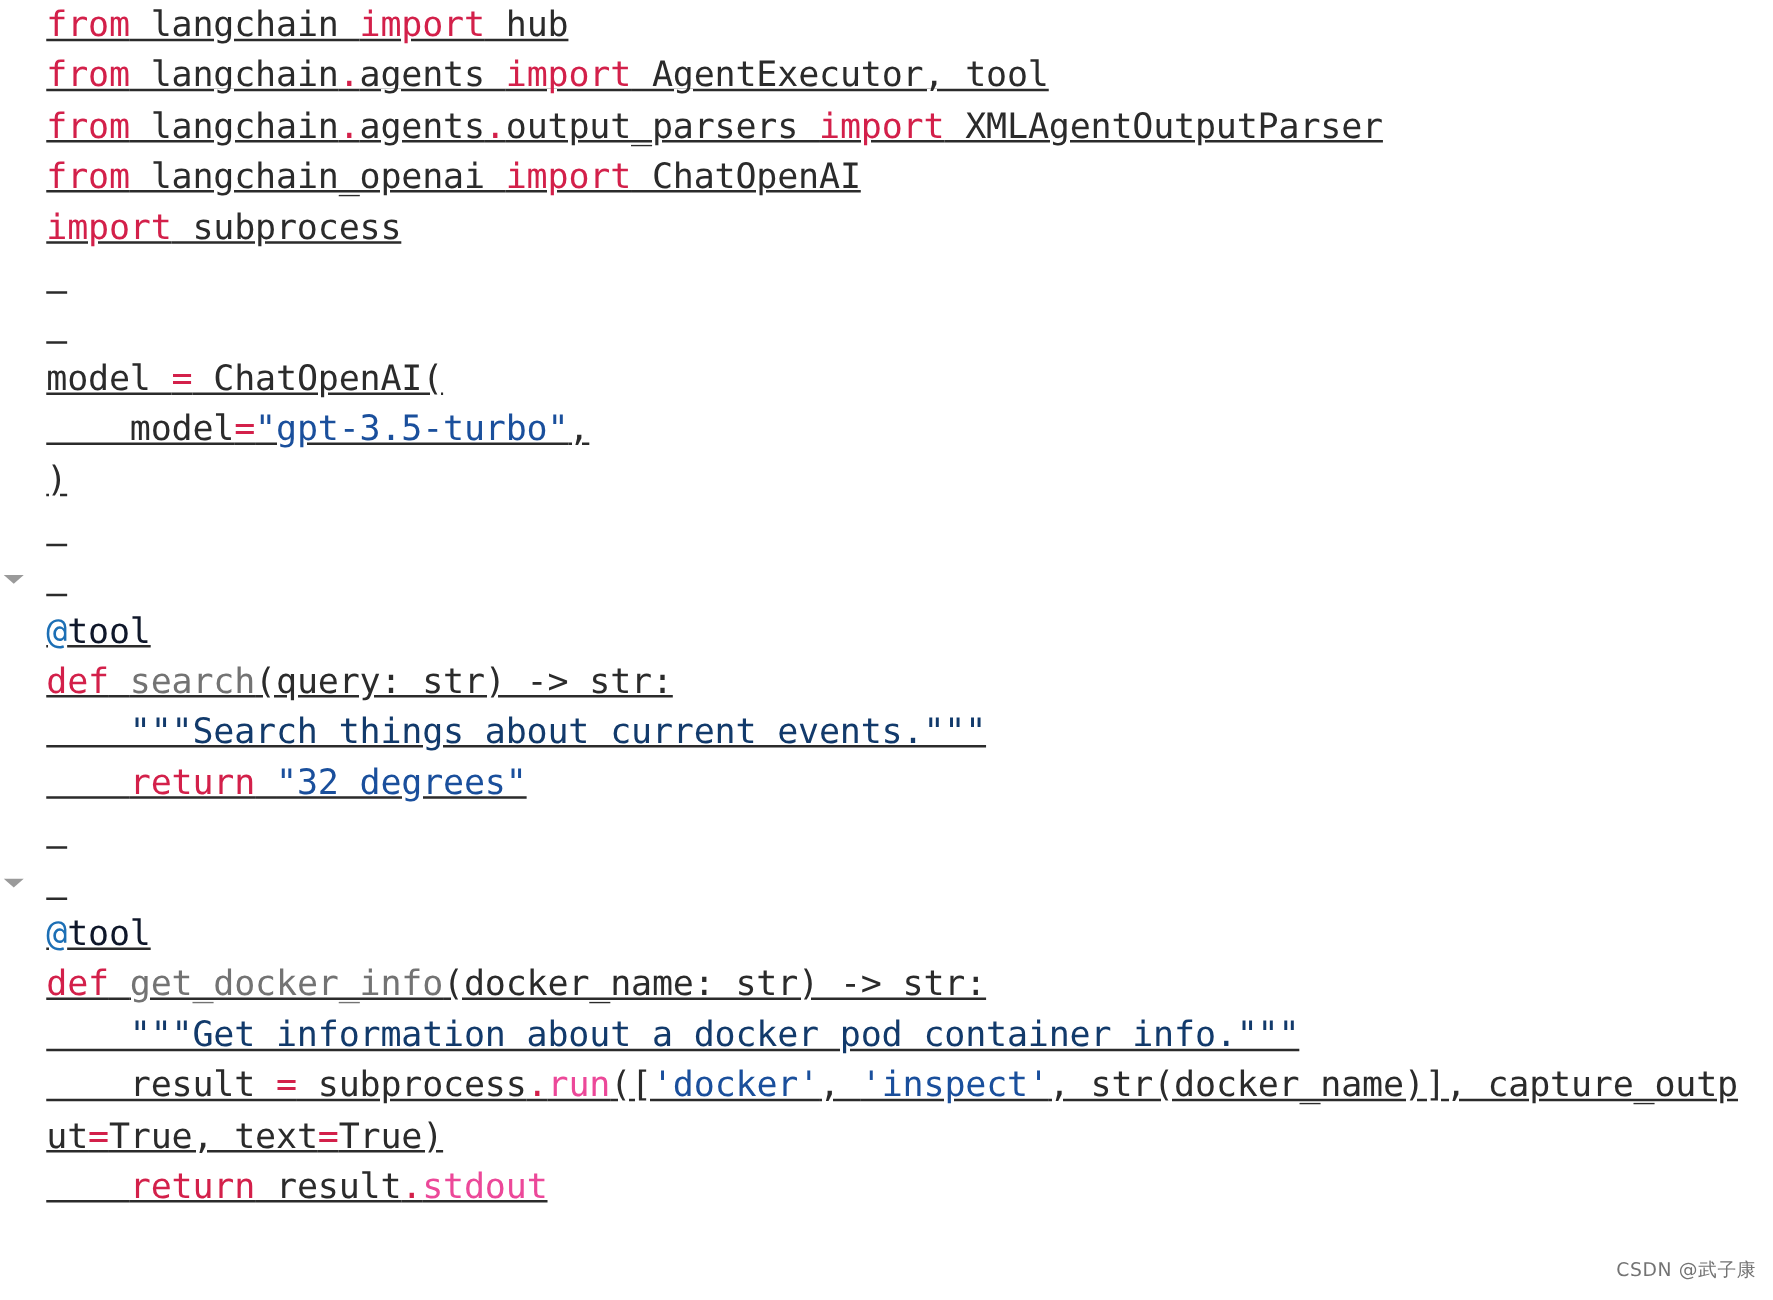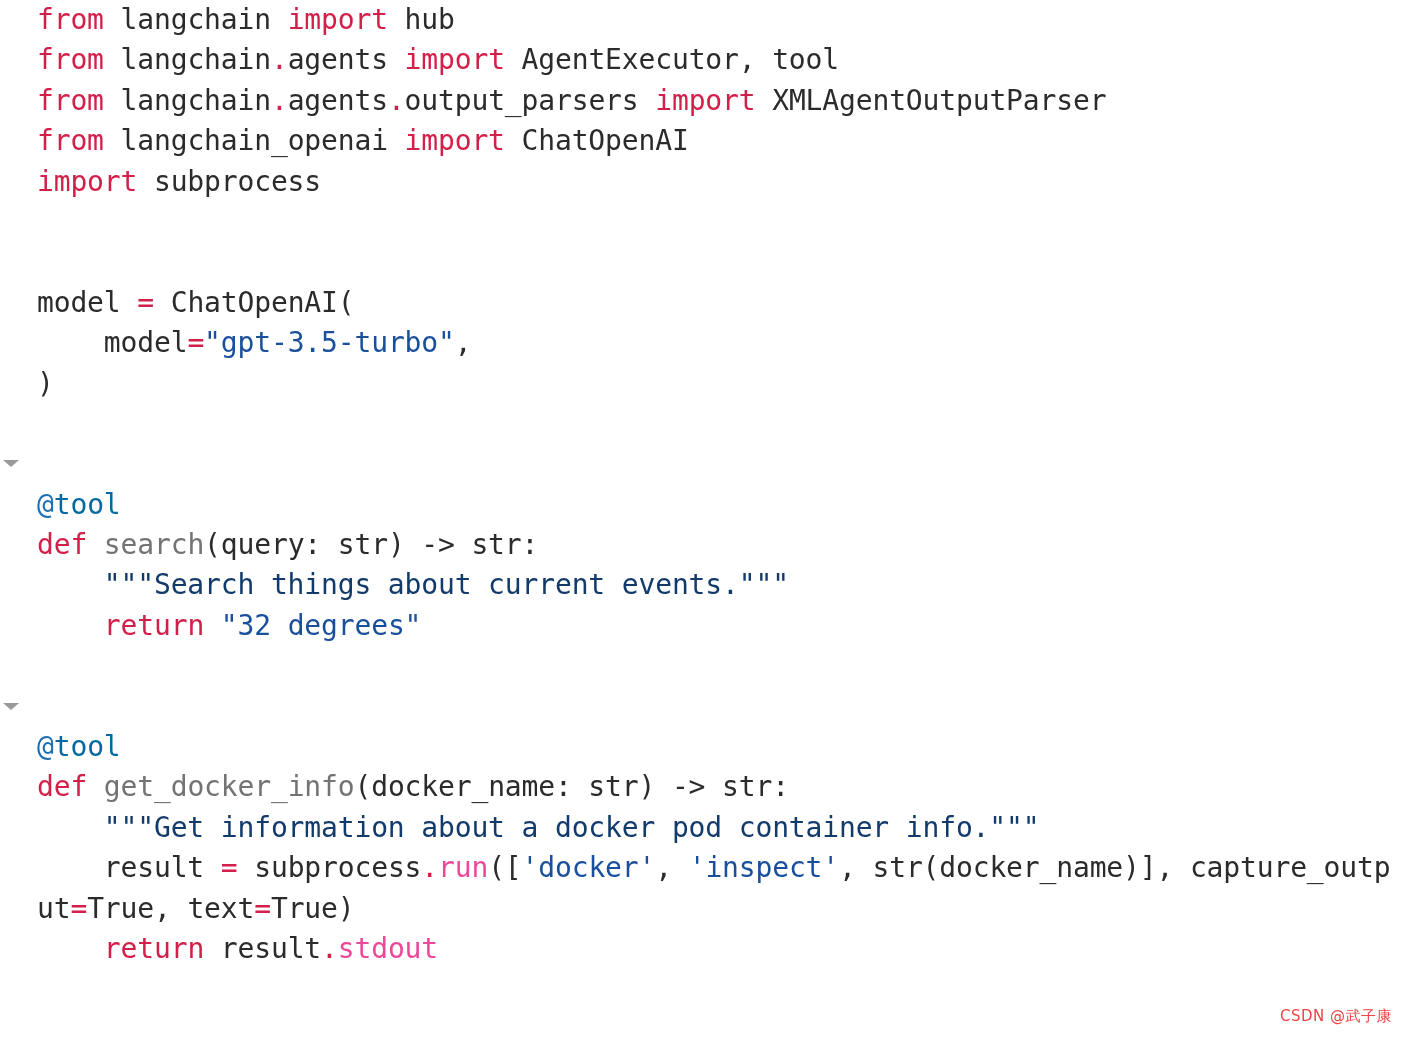--- a/index.html
+++ b/index.html
@@ -54,20 +54,21 @@
     left: 0;
     top: 0;
     width: 1418px;
     padding: 0;
     font-family: "DejaVu Sans Mono", "Liberation Mono", monospace;
     font-size: 28px;
     line-height: 40.4px;
     letter-spacing: -0.15px;
     white-space: pre;
     color: #2b2b2b;
+    text-decoration: underline;
   }
   .line {
     height: 40.4px;
     padding-left: 37px;
     box-sizing: border-box;
     white-space: pre;
   }
   .line.wrapped {
     padding-left: 37px;
   }
@@ -75,33 +76,33 @@
     height: 40.4px;
   }
 
   
   .kw       { color: #d3204a; }   
   .op       { color: #d3204a; }   
   .dot      { color: #d3204a; }   
   .plain    { color: #2b2b2b; }
   .fn       { color: #737373; }   
   .deco-at  { color: #1c6fb5; }   
-  .deco     { color: #0369a1; }   
+  .deco     { color: #0f172a; }   
   .str      { color: #1a4f9c; }   
   .doc      { color: #123a6b; }   
   .call     { color: #ec4899; }   
 
   
   .watermark {
     position: absolute;
-    right: 26px;
+    right: 13px;
     bottom: 14px;
     font-family: "DejaVu Sans", "Liberation Sans", sans-serif;
     font-size: 15px;
-    color: #ef4444;
+    color: #737373;
     letter-spacing: 0.5px;
     user-select: none;
     white-space: pre;
   }
 </style>
 </head>
 <body>
 
 <div id="editor">
 

